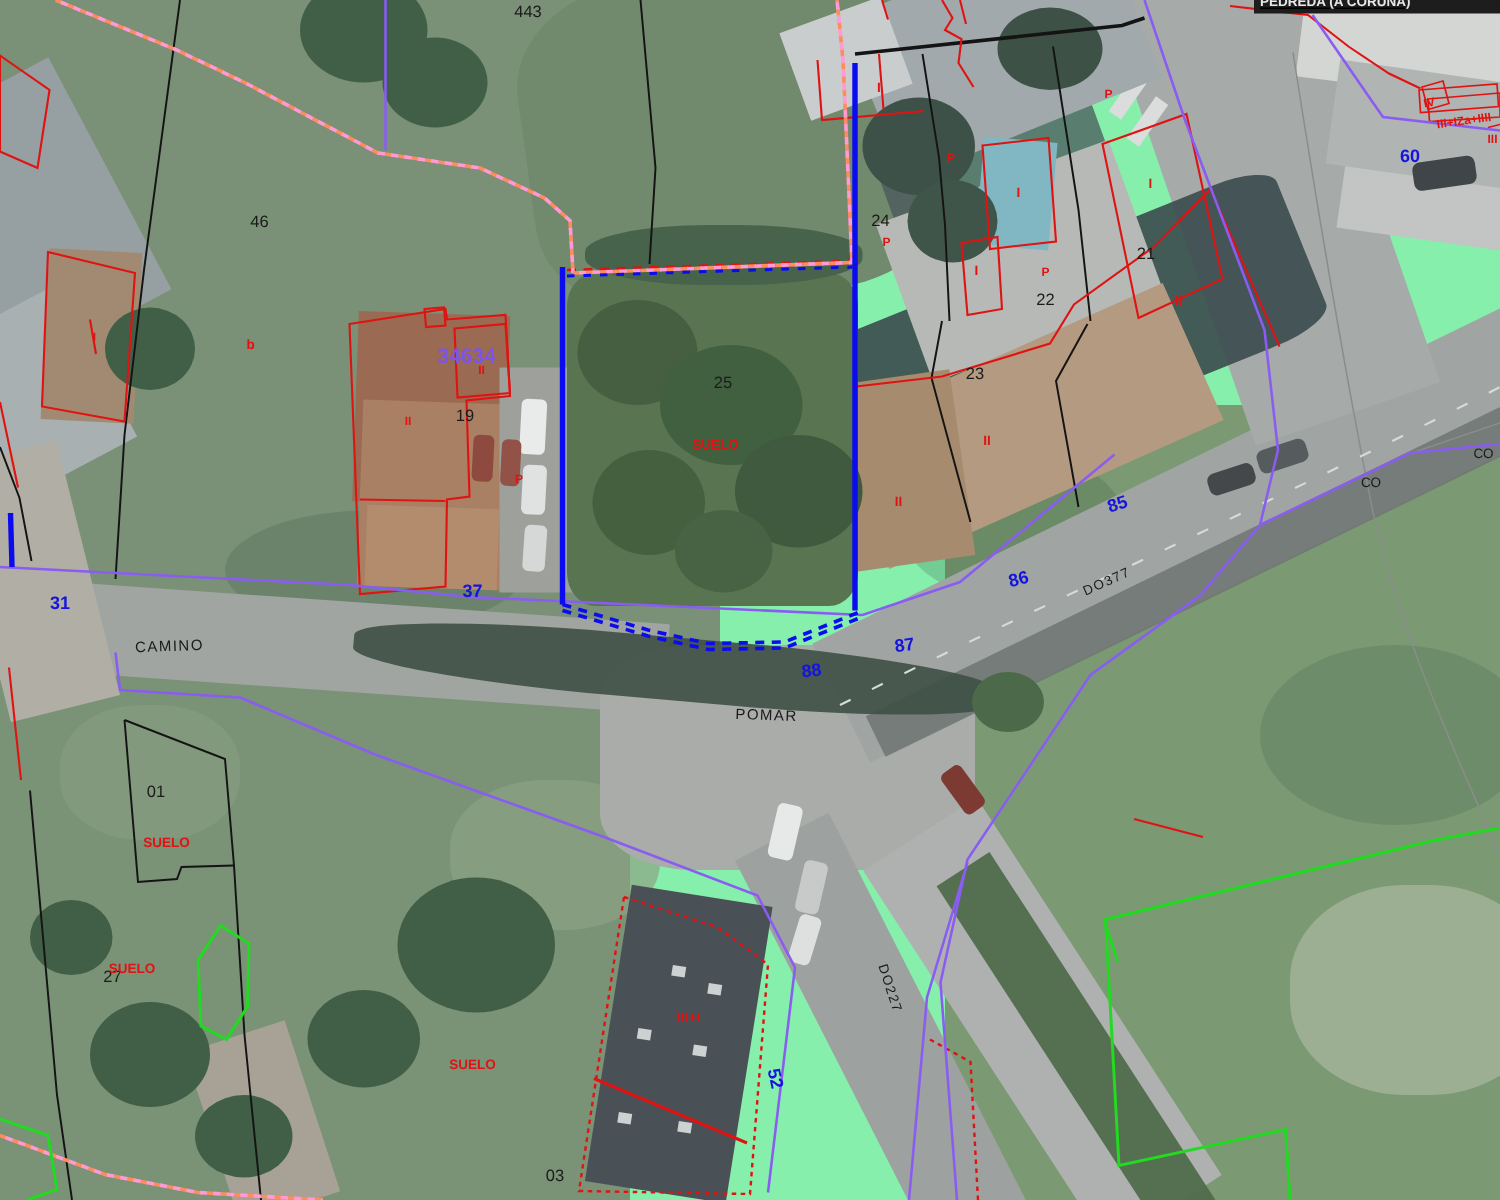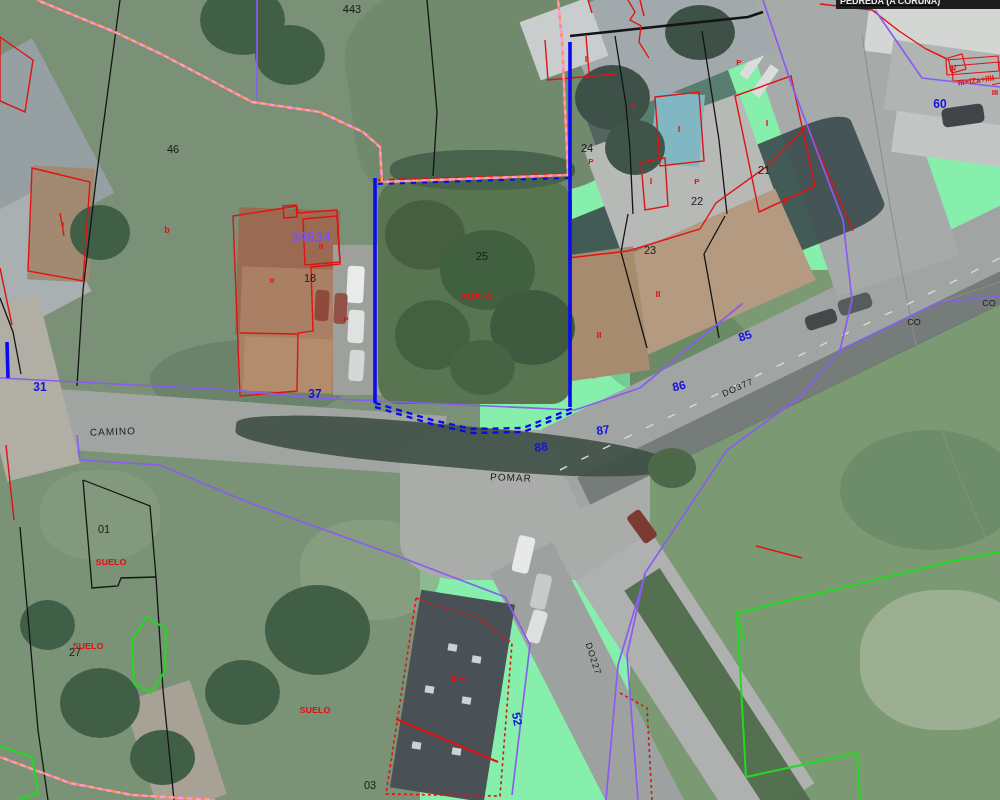--- a/index.html
+++ b/index.html
@@ -207,34 +207,34 @@
       <path d="M375,407 L432,424 L472,433 L523,432 L573,412" stroke-width="2.4" stroke-dasharray="6 5"></path>
       <path d="M378,184 L568,178" stroke-width="2" stroke-dasharray="5 6"></path>
     </g>
   </svg>
 
   <div id="labels">
       <span class="map-label c-black" style="left: 352px; top: 9px; font-size: 11px; transform: translate(-50%, -50%) rotate(0deg);">443</span>
       <span class="map-label c-black" style="left: 173px; top: 149px; font-size: 11px; transform: translate(-50%, -50%) rotate(0deg);">46</span>
       <span class="map-label c-black" style="left: 587px; top: 148px; font-size: 11px; transform: translate(-50%, -50%) rotate(0deg);">24</span>
       <span class="map-label c-black" style="left: 470px; top: 256px; font-size: 11px; transform: translate(-50%, -50%) rotate(0deg); margin-left: 12px;">25</span>
-      <span class="map-label c-black" style="left: 310px; top: 278px; font-size: 11px; transform: translate(-50%, -50%) rotate(0deg);">18</span>
+      <span class="map-label c-black" style="left: 310px; top: 278px; font-size: 11px; transform: translate(-50%, -50%) rotate(0deg);">19</span>
       <span class="map-label c-black" style="left: 650px; top: 250px; font-size: 11px; transform: translate(-50%, -50%) rotate(0deg);">23</span>
       <span class="map-label c-black" style="left: 697px; top: 201px; font-size: 11px; transform: translate(-50%, -50%) rotate(0deg);">22</span>
       <span class="map-label c-black" style="left: 764px; top: 170px; font-size: 11px; transform: translate(-50%, -50%) rotate(0deg);">21</span>
       <span class="map-label c-black" style="left: 104px; top: 529px; font-size: 11px; transform: translate(-50%, -50%) rotate(0deg);">01</span>
       <span class="map-label c-black" style="left: 75px; top: 652px; font-size: 11px; transform: translate(-50%, -50%) rotate(0deg);">27</span>
       <span class="map-label c-black" style="left: 370px; top: 785px; font-size: 11px; transform: translate(-50%, -50%) rotate(0deg);">03</span>
       <span class="map-label c-black" style="left: 914px; top: 322px; font-size: 9px; transform: translate(-50%, -50%) rotate(0deg);">CO</span>
       <span class="map-label c-black" style="left: 989px; top: 303px; font-size: 9px; transform: translate(-50%, -50%) rotate(0deg);">CO</span>
       <span class="map-label c-black" style="left: 113px; top: 432px; font-size: 10px; transform: translate(-50%, -50%) rotate(-2deg); letter-spacing: 1px;">CAMINO</span>
       <span class="map-label c-black" style="left: 511px; top: 478px; font-size: 10px; transform: translate(-50%, -50%) rotate(2deg); letter-spacing: 1px;">POMAR</span>
       <span class="map-label c-black" style="left: 738px; top: 388px; font-size: 9px; transform: translate(-50%, -50%) rotate(-24deg); letter-spacing: 1px;">DO377</span>
       <span class="map-label c-black" style="left: 593px; top: 659px; font-size: 9px; transform: translate(-50%, -50%) rotate(72deg); letter-spacing: 1px;">DO227</span>
-      <span class="map-label c-blue" style="left: 40px; top: 387px; font-size: 12px; transform: translate(-50%, -50%) rotate(0deg);">31</span>
+      <span class="map-label c-blue" style="left: 40px; top: 402px; font-size: 12px; transform: translate(-50%, -50%) rotate(0deg);">31</span>
       <span class="map-label c-blue" style="left: 315px; top: 394px; font-size: 12px; transform: translate(-50%, -50%) rotate(0deg);">37</span>
       <span class="map-label c-blue" style="left: 541px; top: 447px; font-size: 12px; transform: translate(-50%, -50%) rotate(-6deg);">88</span>
       <span class="map-label c-blue" style="left: 603px; top: 430px; font-size: 12px; transform: translate(-50%, -50%) rotate(-8deg);">87</span>
       <span class="map-label c-blue" style="left: 679px; top: 386px; font-size: 12px; transform: translate(-50%, -50%) rotate(-14deg);">86</span>
       <span class="map-label c-blue" style="left: 745px; top: 336px; font-size: 12px; transform: translate(-50%, -50%) rotate(-18deg);">85</span>
       <span class="map-label c-blue" style="left: 940px; top: 104px; font-size: 12px; transform: translate(-50%, -50%) rotate(0deg);">60</span>
       <span class="map-label c-blue" style="left: 517px; top: 719px; font-size: 12px; transform: translate(-50%, -50%) rotate(78deg);">52</span>
       <span class="map-label c-purple" style="left: 311px; top: 237px; font-size: 14px; transform: translate(-50%, -50%) rotate(0deg);">34634</span>
       <span class="map-label c-red" style="left: 477px; top: 297px; font-size: 9px; transform: translate(-50%, -50%) rotate(0deg);">SUELO</span>
       <span class="map-label c-red" style="left: 111px; top: 562px; font-size: 9px; transform: translate(-50%, -50%) rotate(0deg);">SUELO</span>

